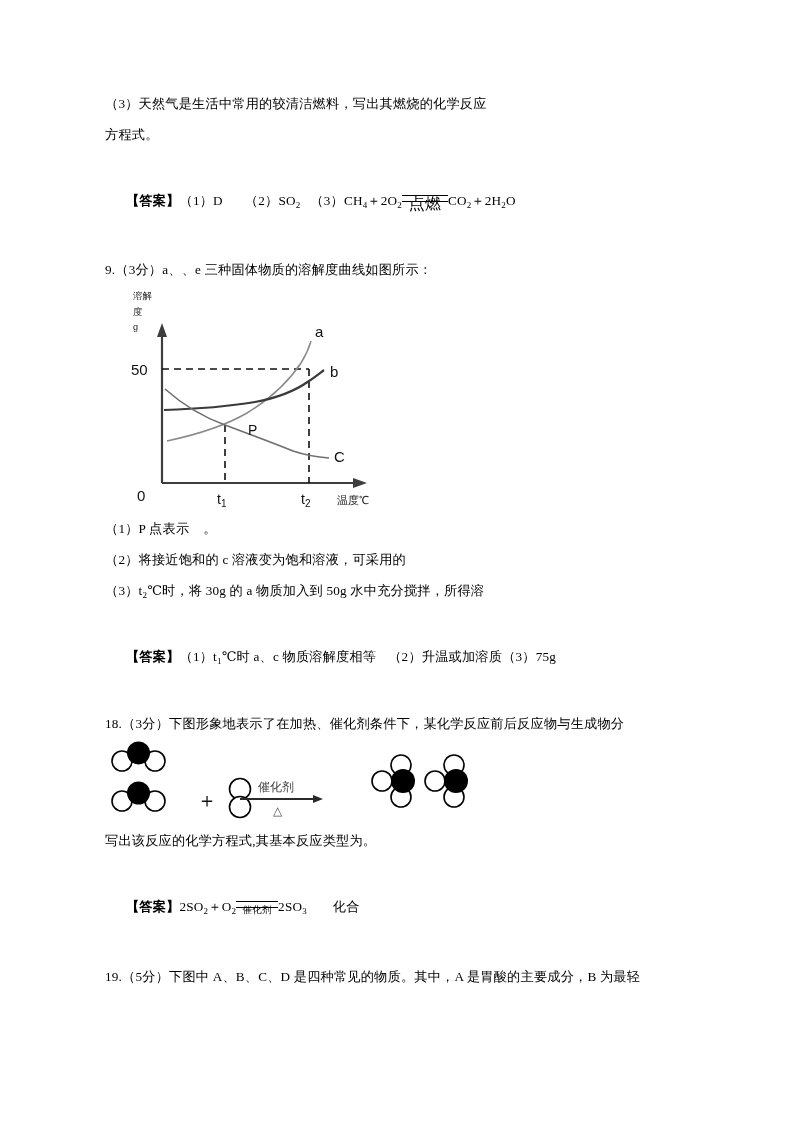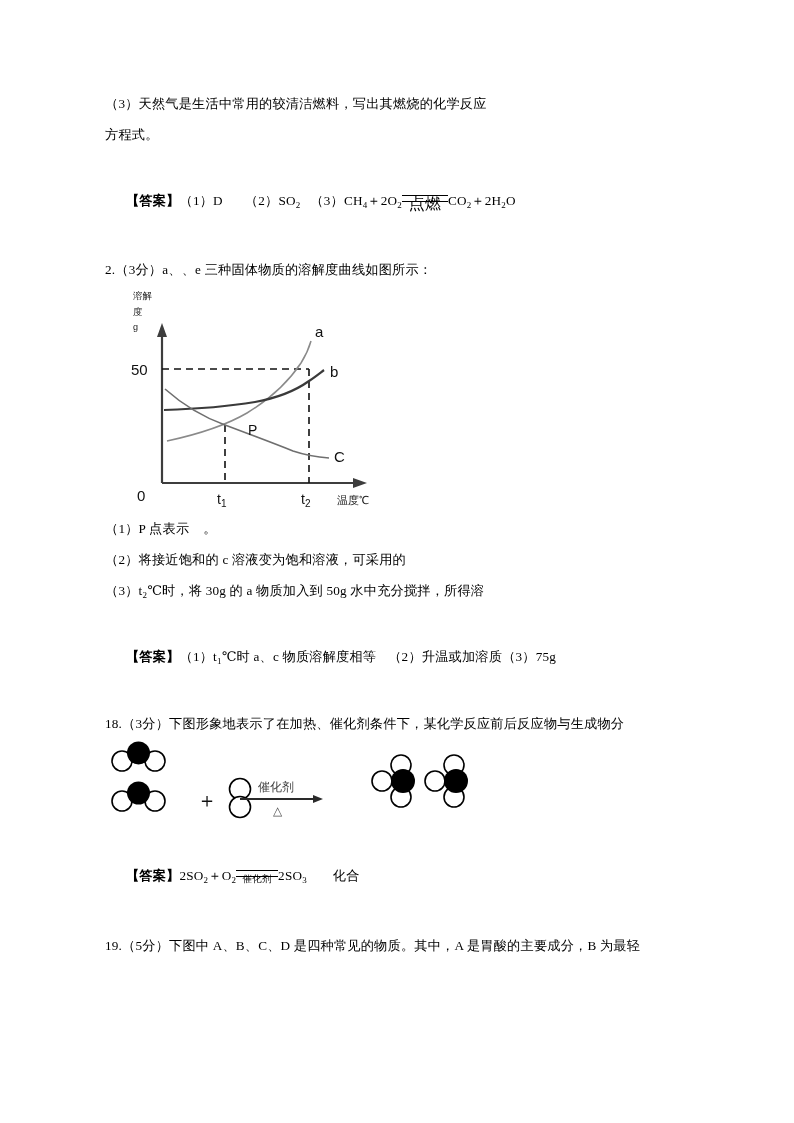--- a/index.html
+++ b/index.html
@@ -94,21 +94,21 @@
 <div class="page">
   <div class="content">
 
     <div class="line">（3）天然气是生活中常用的较清洁燃料，写出其燃烧的化学反应</div>
     <div class="line">方程式。</div>
 
     <div class="line" style="line-height:34px;">
       <span class="ans-label">【答案】</span><span>（1）D</span><span style="display:inline-block;width:22px;"></span><span><span>（2）SO</span><sub>2</sub></span><span style="display:inline-block;width:10px;"></span><span><span>（3）CH</span><sub>4</sub><span>＋2O</span><sub>2</sub></span><span class="rxn"><span class="cond">点燃</span><span class="dbl"></span></span><span><span>CO</span><sub>2</sub><span>＋2H</span><sub>2</sub><span>O</span></span>
     </div>
 
-    <div class="line" style="margin-top:-2px;">2.（3分）a、、e 三种固体物质的溶解度曲线如图所示：</div>
+    <div class="line" style="margin-top:-2px;">9.（3分）a、、e 三种固体物质的溶解度曲线如图所示：</div>
 
     <div class="chart-wrap">
       <svg width="300" height="228" viewBox="0 0 300 228" xmlns="http://www.w3.org/2000/svg">
 
         <text x="18" y="14" font-family="Liberation Sans, sans-serif" font-size="9.5" fill="#1a1a1a">溶解</text>
         <text x="18" y="30" font-family="Liberation Sans, sans-serif" font-size="9.5" fill="#1a1a1a">度</text>
         <text x="18" y="45" font-family="Liberation Sans, sans-serif" font-size="9" fill="#1a1a1a">g</text>
 
         <line x1="47" y1="48" x2="47" y2="198" stroke="#3d3d3d" stroke-width="2.2"></line>
         <polygon points="47,38 42,52 52,52" fill="#3d3d3d"></polygon>
@@ -186,20 +186,21 @@
 
         <g transform="translate(272,26)">
             <use href="#so3"></use>
           </g>
         <g transform="translate(325,26)">
             <use href="#so3"></use>
           </g>
       </svg>
     </div>
 
+    <div class="line">写出该反应的化学方程式,其基本反应类型为。</div>
     <div class="line" style="line-height:34px;">
       <span class="ans-label">【答案】</span><span>2SO</span><sub>2</sub><span>＋O</span><sub>2</sub><span class="rxn small"><span class="cond">催化剂</span><span class="dbl"></span></span><span>2SO</span><sub>3</sub><span style="display:inline-block;width:26px;"></span><span>化合</span>
     </div>
 
     <div class="line">19.（5分）下图中 A、B、C、D 是四种常见的物质。其中，A 是胃酸的主要成分，B 为最轻</div>
 
   </div>
 </div>
 
 </body></html>

